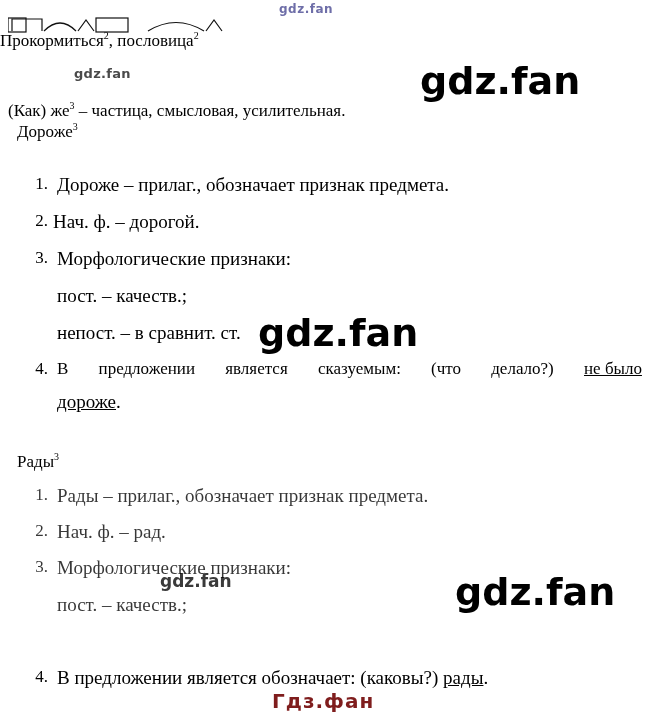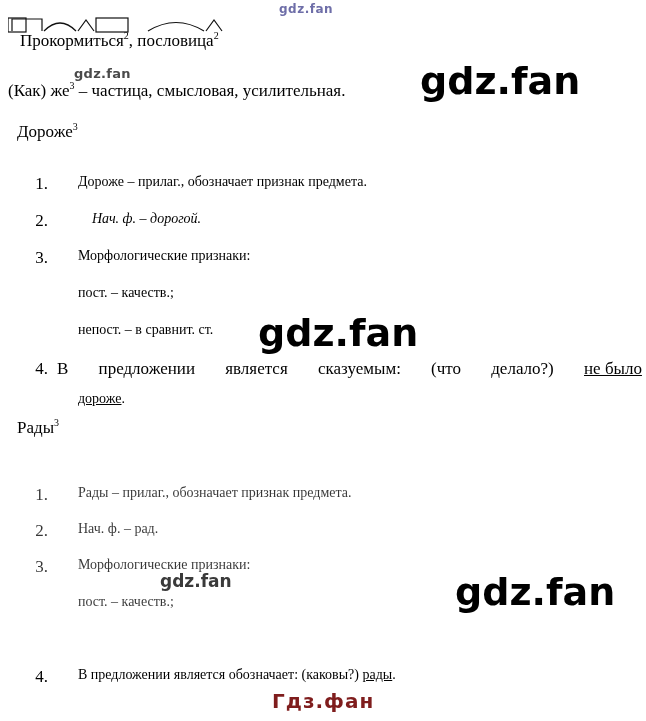--- a/index.html
+++ b/index.html
@@ -69,21 +69,21 @@
     left: 272px;
     top: 689px;
     font-size: 20px;
     color: #7f1d1d;
     letter-spacing: 1px;
   }
 
   
   .parse-line {
     position: absolute;
-    left: 20px;
+    left: 0;
     top: 30px;
     font-size: 17px;
     white-space: nowrap;
   }
   .parse-line .w {
     position: relative;
     display: inline-block;
   }
   .sup {
     font-size: 10px;
@@ -96,30 +96,30 @@
     top: 13px;
     width: 260px;
     height: 22px;
   }
 
   
   .txt {
     position: absolute;
     font-size: 17px;
     white-space: nowrap;
+    margin-top: 20px;
   }
   .head {
     position: absolute;
     font-size: 17px;
     margin-left: 9px;
   }
   .item {
     position: absolute;
-    font-size: 14px;
-    margin-left: 21px;
+    font-size: 19px;
   }
   .num {
     position: absolute;
     font-size: 17px;
     text-align: right;
     width: 26px;
   }
   .u {
     text-decoration: underline;
   }
@@ -177,21 +177,21 @@
   </div>
 
   <div class="head" style="left:8px; top:121px;">
     <span>Дороже</span><span class="sup">3</span>
   </div>
 
   <div class="num" style="left:22px; top:174px;">1.</div>
   <div class="item" style="left:57px; top:174px;">Дороже – прилаг., обозначает признак предмета.</div>
 
   <div class="num" style="left:22px; top:211px;">2.</div>
-  <div class="item" style="left:71px; top:211px;font-style:italic;">Нач. ф. – дорогой.</div>
+  <div class="item" style="left:53px; top:211px;">Нач. ф. – дорогой.</div>
 
   <div class="num" style="left:22px; top:248px;">3.</div>
   <div class="item" style="left:57px; top:248px;">Морфологические признаки:</div>
 
   <div class="item" style="left:57px; top:285px;">пост. – качеств.;</div>
   <div class="item" style="left:57px; top:322px;">непост. – в сравнит. ст.</div>
 
   <div class="num" style="left:22px; top:359px;">4.</div>
   <div class="justified" style="left:57px; top:359px;">
     <span class="spread">
@@ -201,21 +201,21 @@
       <span>сказуемым:</span>
       <span>(что</span>
       <span>делало?)</span>
       <span class="u">не было</span>
     </span>
   </div>
   <div class="item" style="left:57px; top:391px;">
     <span class="u">дороже</span><span>.</span>
   </div>
 
-  <div class="head" style="left:8px; top:417px;">
+  <div class="head" style="left:8px; top:451px;">
     <span>Рады</span><span class="sup">3</span>
   </div>
 
   <div class="num faded" style="left:22px; top:485px;">1.</div>
   <div class="item faded" style="left:57px; top:485px;">Рады – прилаг., обозначает признак предмета.</div>
 
   <div class="num faded" style="left:22px; top:521px;">2.</div>
   <div class="item faded" style="left:57px; top:521px;">Нач. ф. – рад.</div>
 
   <div class="num faded" style="left:22px; top:557px;">3.</div>

